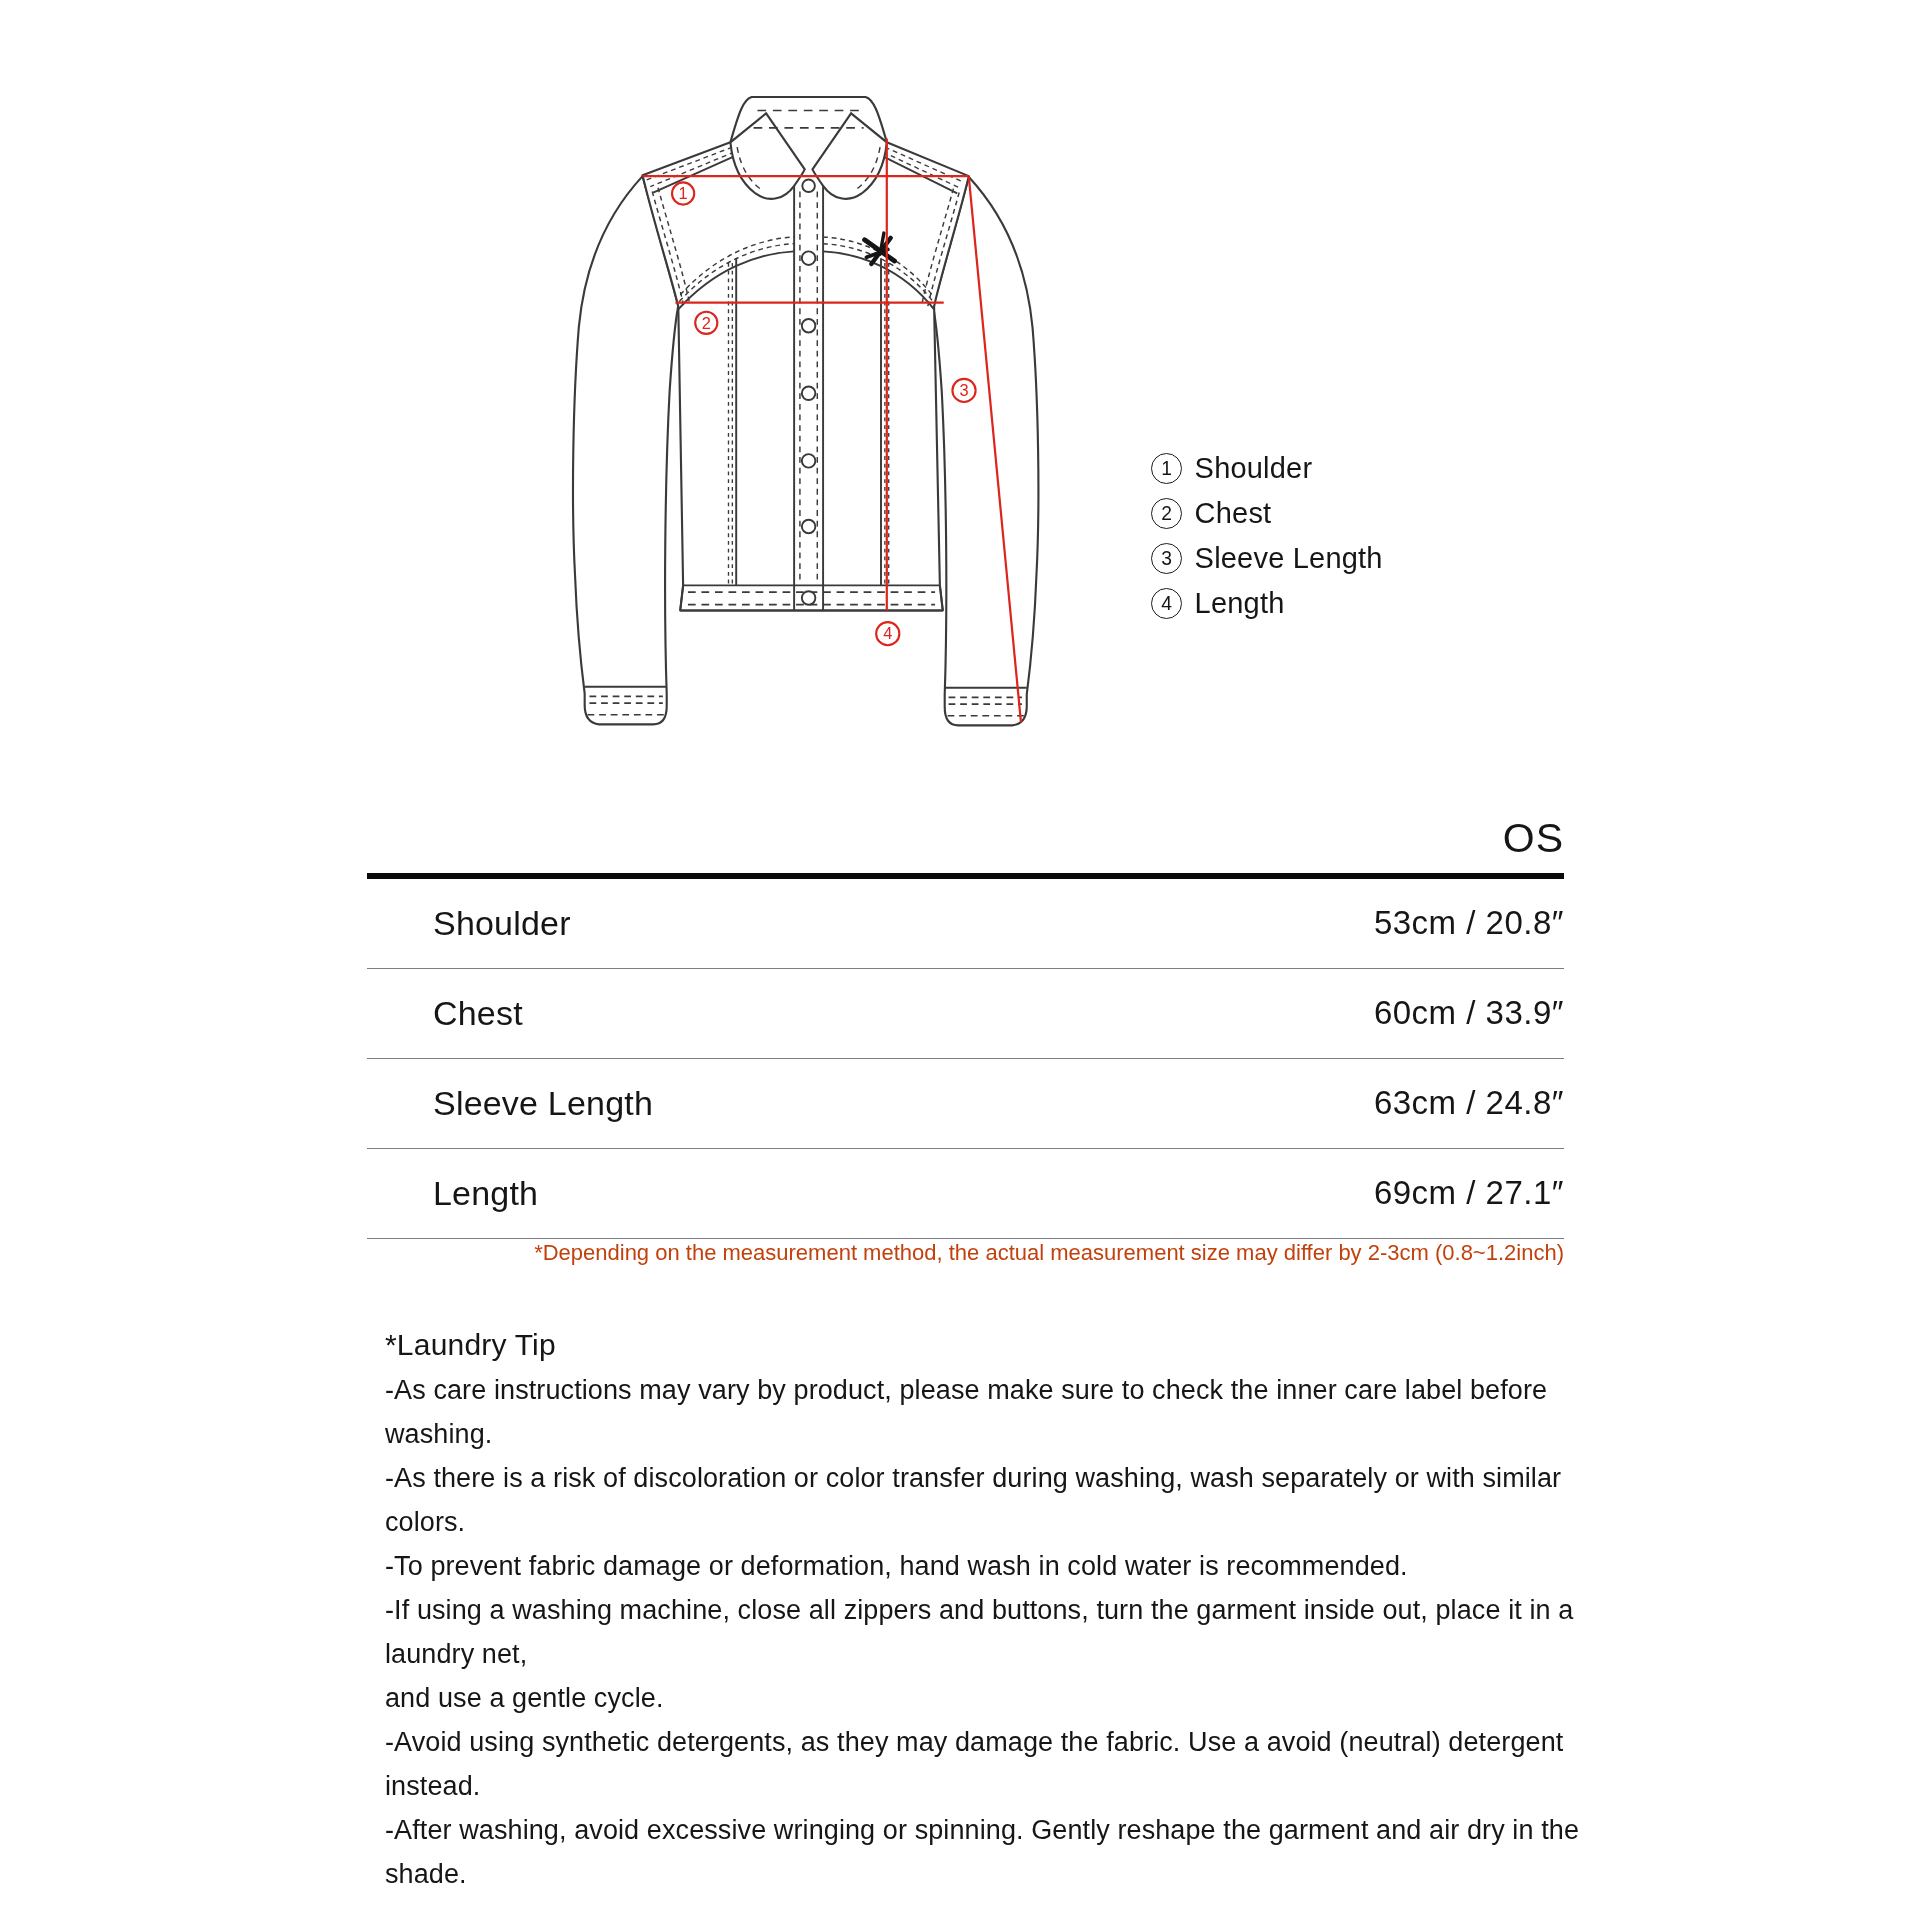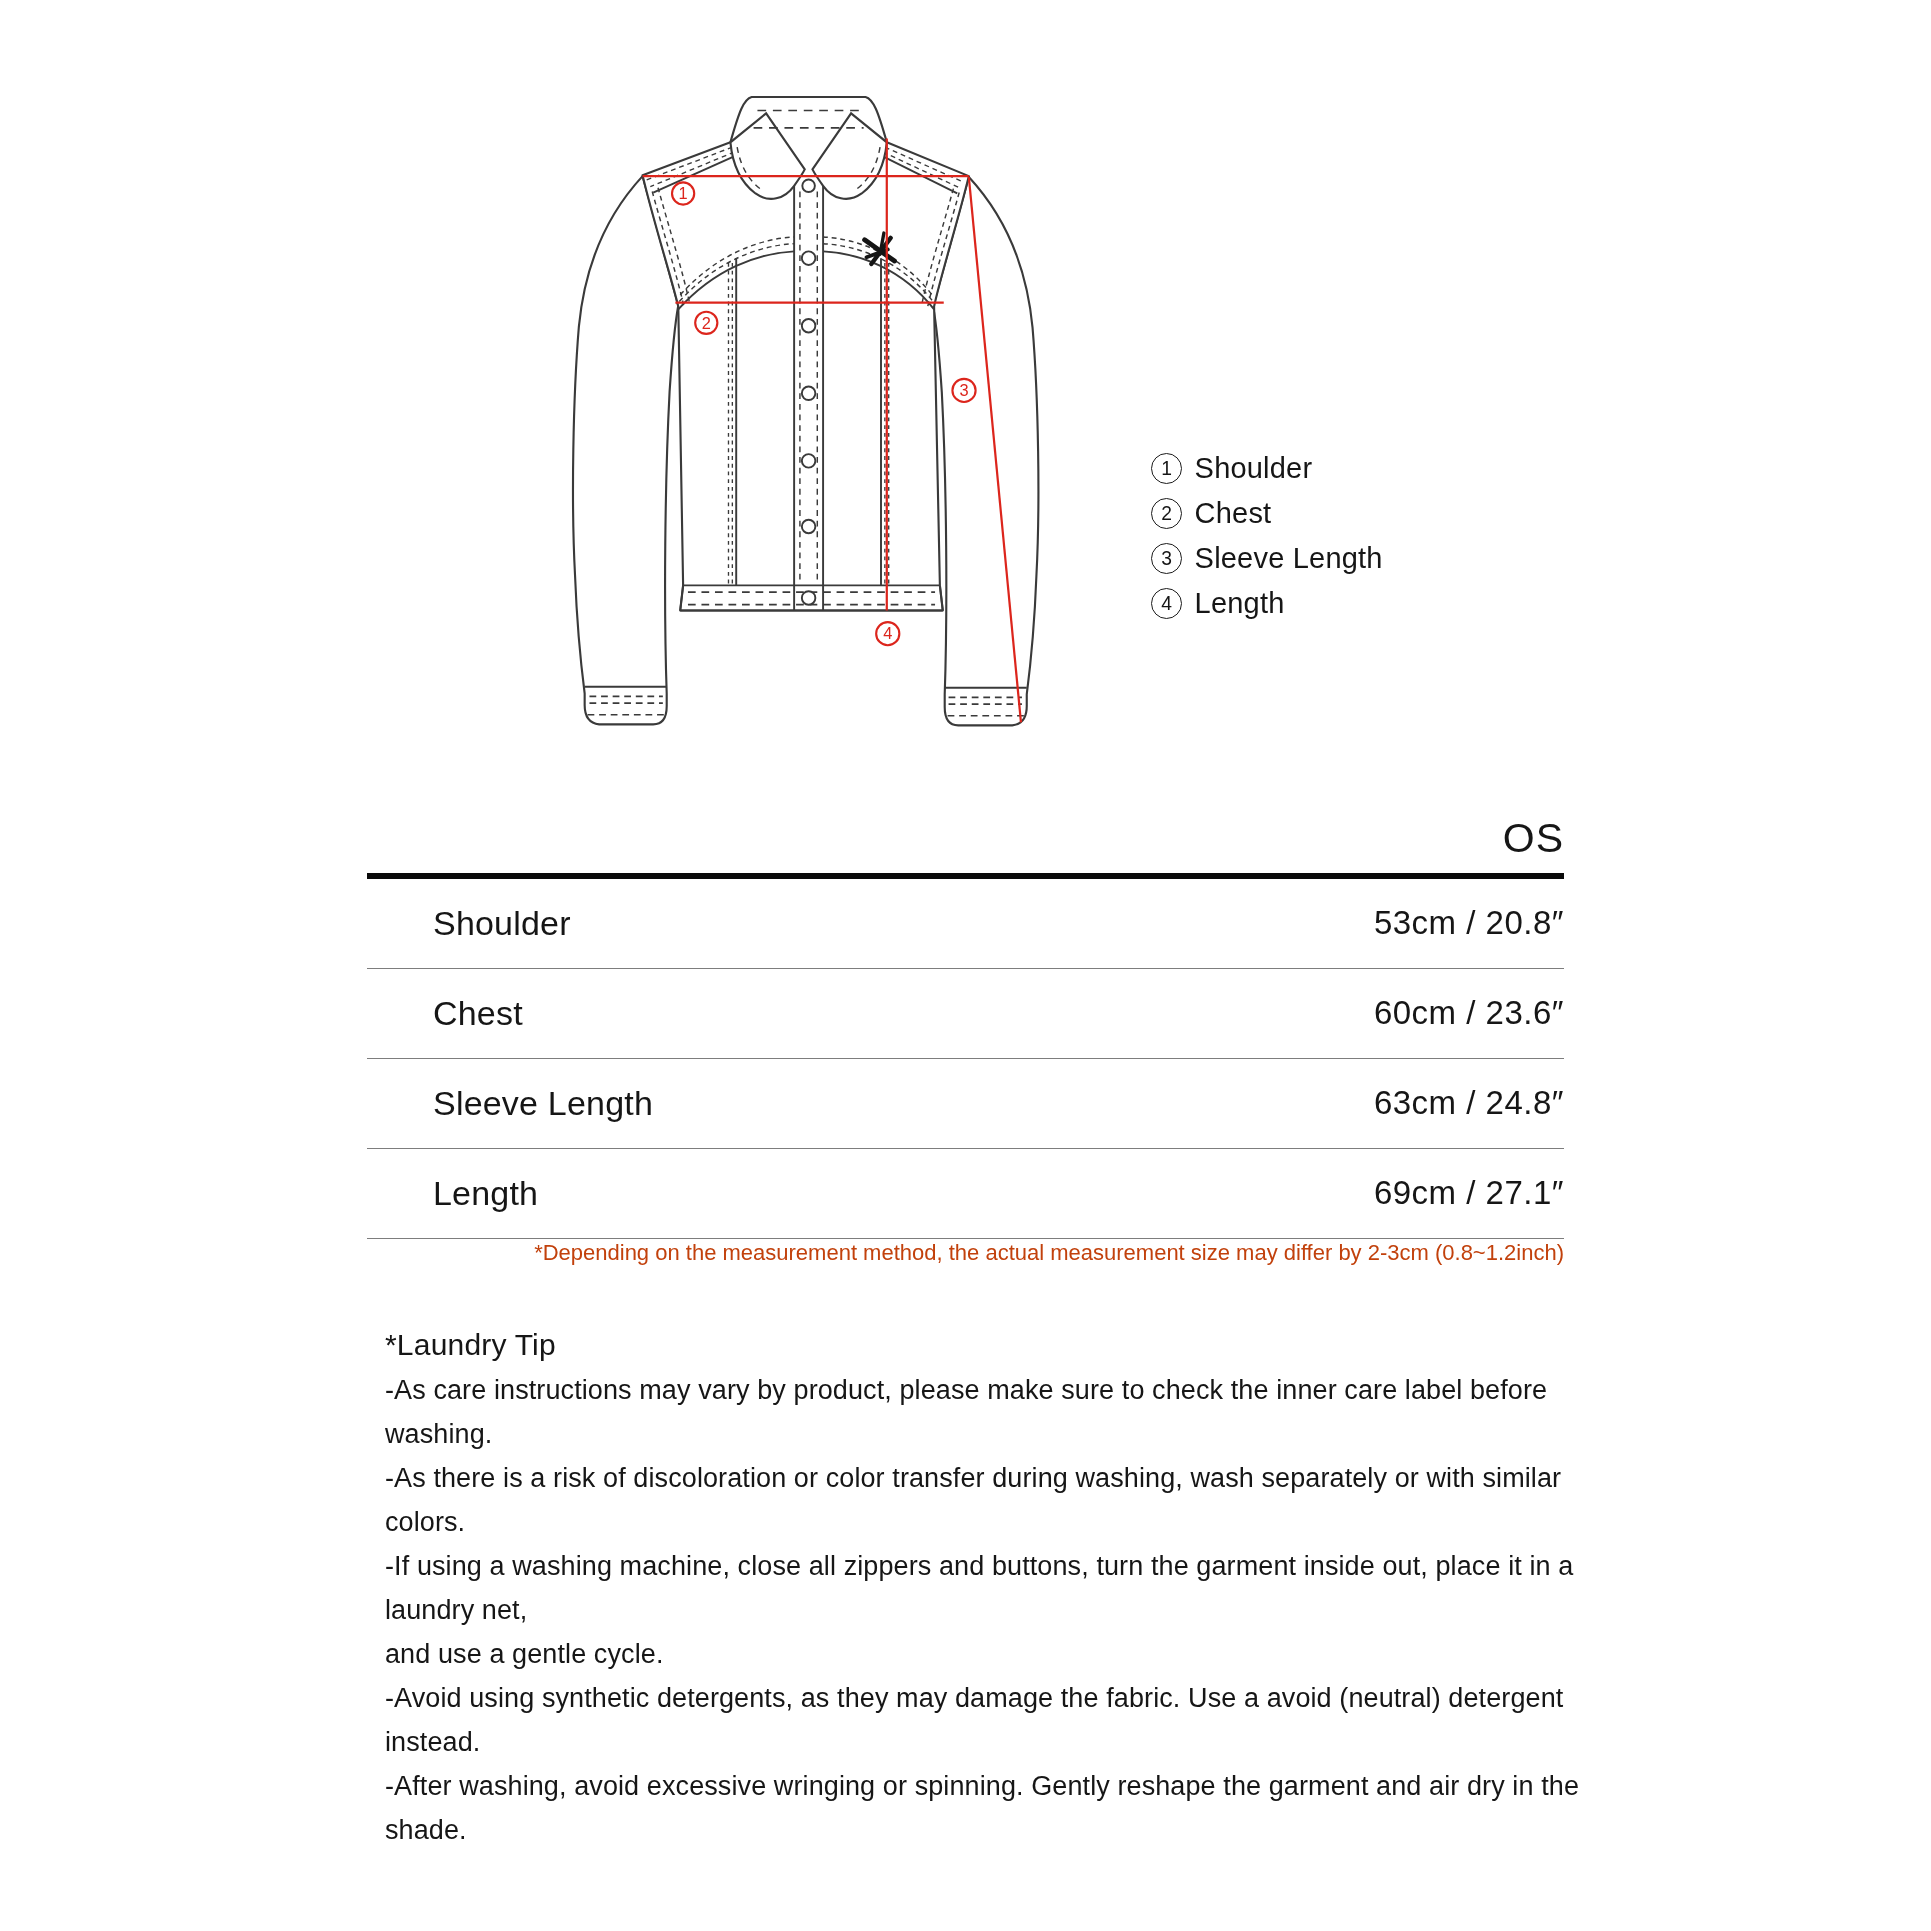--- a/index.html
+++ b/index.html
@@ -213,37 +213,38 @@
     <div class="t-value-cell t-os">OS</div>
   </div>
   <div class="t-thick-rule"></div>
 
   <div class="t-row">
     <div class="t-label-cell">Shoulder</div>
     <div class="t-value-cell">53cm / 20.8″</div>
   </div>
   <div class="t-row">
     <div class="t-label-cell">Chest</div>
-    <div class="t-value-cell">60cm / 23.6″</div>
+    <div class="t-value-cell">60cm / 33.9″</div>
   </div>
   <div class="t-row">
     <div class="t-label-cell">Sleeve Length</div>
     <div class="t-value-cell">63cm / 24.8″</div>
   </div>
   <div class="t-row">
     <div class="t-label-cell">Length</div>
     <div class="t-value-cell">69cm / 27.1″</div>
   </div>
 </div>
 
 <div class="footnote">*Depending on the measurement method, the actual measurement size may differ by 2-3cm (0.8~1.2inch)</div>
 
 <div class="info-block">
   <div class="info-head">*Laundry Tip</div>
   <div class="care-line">-As care instructions may vary by product, please make sure to check the inner care label before washing.</div>
   <div class="care-line">-As there is a risk of discoloration or color transfer during washing, wash separately or with similar colors.</div>
+  <div class="care-line">-To prevent fabric damage or deformation, hand wash in cold water is recommended.</div>
   <div class="care-line">-If using a washing machine, close all zippers and buttons, turn the garment inside out, place it in a laundry net,</div>
   <div class="care-line">and use a gentle cycle.</div>
   <div class="care-line">-Avoid using synthetic detergents, as they may damage the fabric. Use a avoid (neutral) detergent instead.</div>
   <div class="care-line">-After washing, avoid excessive wringing or spinning. Gently reshape the garment and air dry in the shade.</div>
 
 </div>
 
 
 </body></html>

